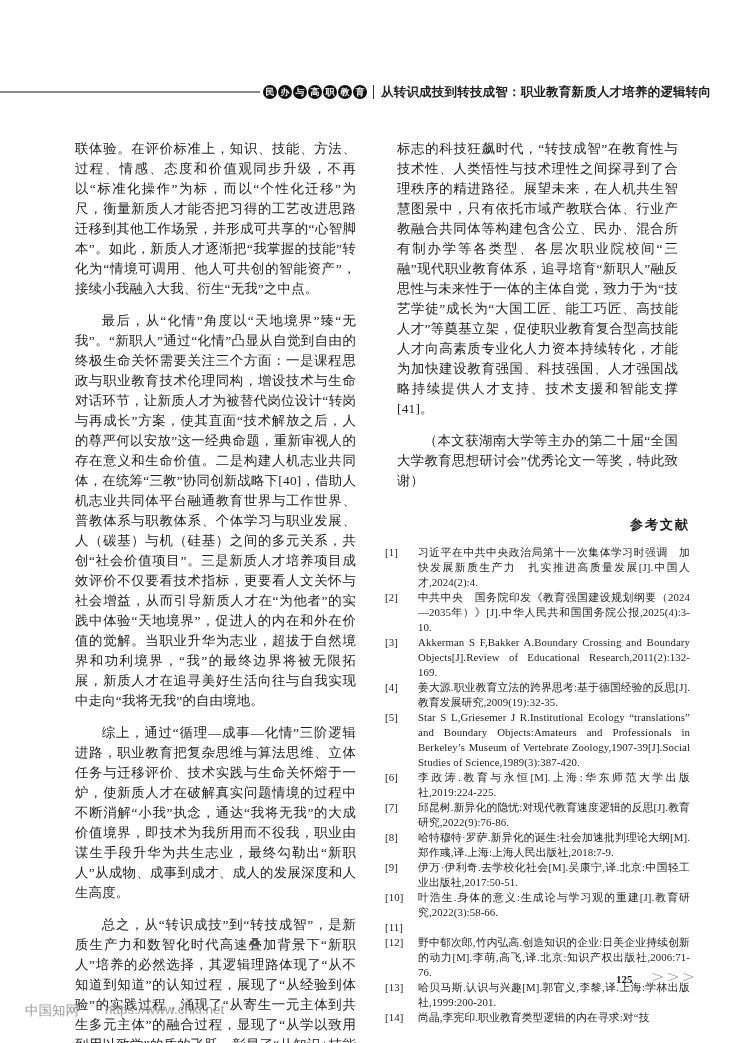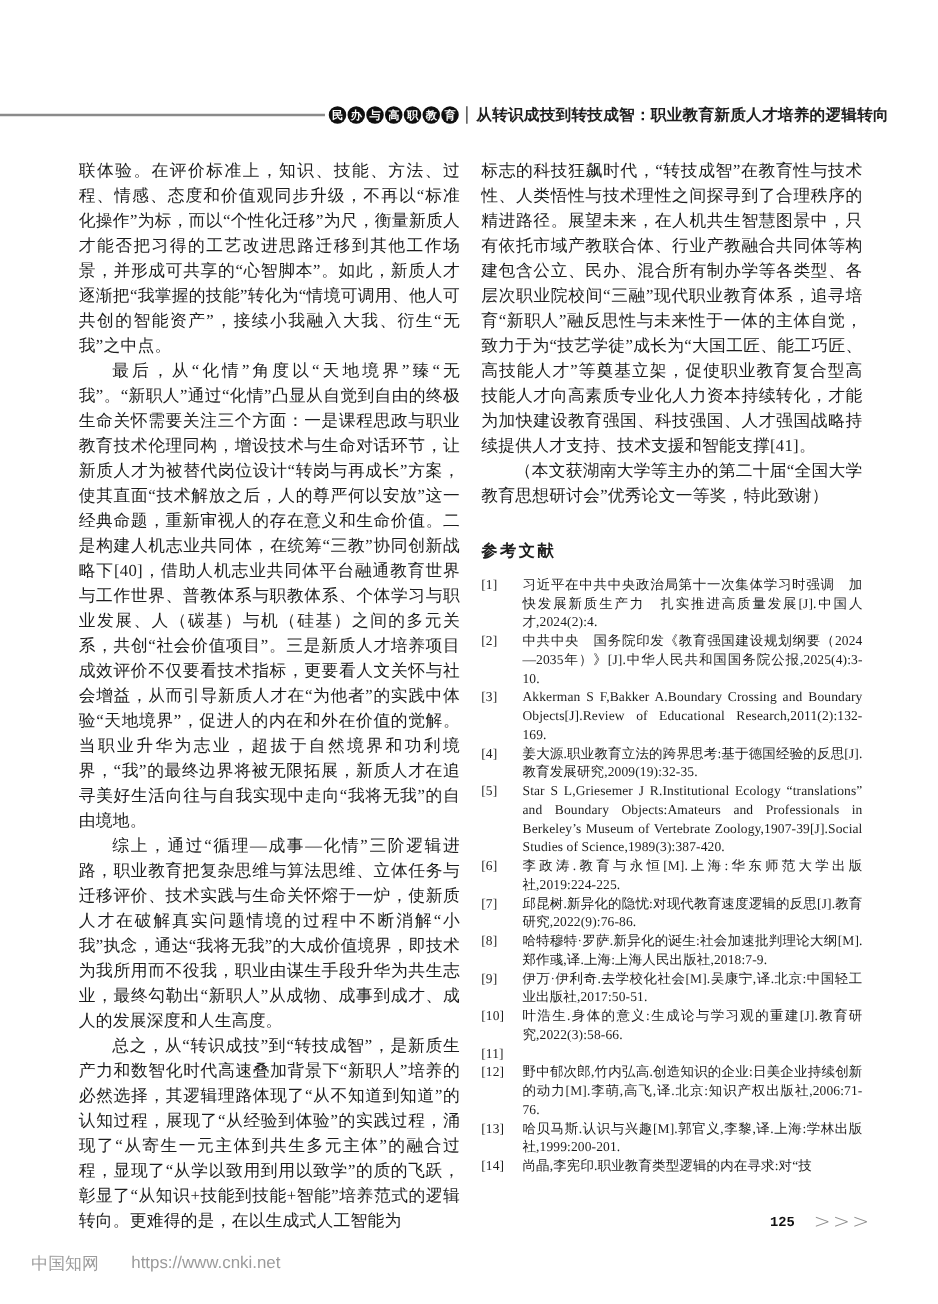--- a/index.html
+++ b/index.html
@@ -21,34 +21,34 @@
     font-family:"Liberation Sans","DejaVu Sans",sans-serif; flex:none;
   }
   .header-sep { width:1px; height:14px; background:#333; margin:0 7px 0 6px; flex:none; }
   .header-title { font-weight:bold; font-size:12.5px; letter-spacing:0.2px; white-space:nowrap;text-align:center; }
 
   
   .col { position:absolute; top:127px; width:305px; font-size:13.4px;
          line-height:20px; text-align:justify; letter-spacing:0.2px; }
   .col-left  { left:63px; }
   .col-right { left:385px; }
-  .col p { margin:0;font-family:Liberation Serif, serif; }
+  .col p { margin:12px;font-family:Liberation Serif, serif; }
   .col p.indent { text-indent:2em; }
 
   
-  .refs-heading { text-align:left; font-weight:bold; font-size:13px;
+  .refs-heading { text-align:right; font-weight:bold; font-size:13px;
                   letter-spacing:2px; margin:24px 0 10px 0; }
   .ref { display:flex; font-size:10.8px; line-height:15px; letter-spacing:0.1px; }
   .ref-num  { width:33px; flex:none; }
   .ref-text { flex:1; text-align:justify; }
 
   
   .page-num {
     position:absolute; top:973px; left:616px; font-size:11px; font-weight:bold;
-    font-family:Liberation Mono, monospace; color:#111;
+    font-family:Liberation Serif, serif; color:#111;
   }
   .chevrons {
     position:absolute; top:967px; left:651px; font-size:16px; color:#8d8d8d;
     letter-spacing:2px; font-family:"DejaVu Sans",sans-serif; font-weight:300;
   }
   .site-footer {
     position:absolute; top:1002px; left:25px; display:flex; gap:26px;
     color:#9b9b9b; font-size:13.5px;
     font-family:"Liberation Sans","DejaVu Sans",sans-serif;
     text-align:right;

